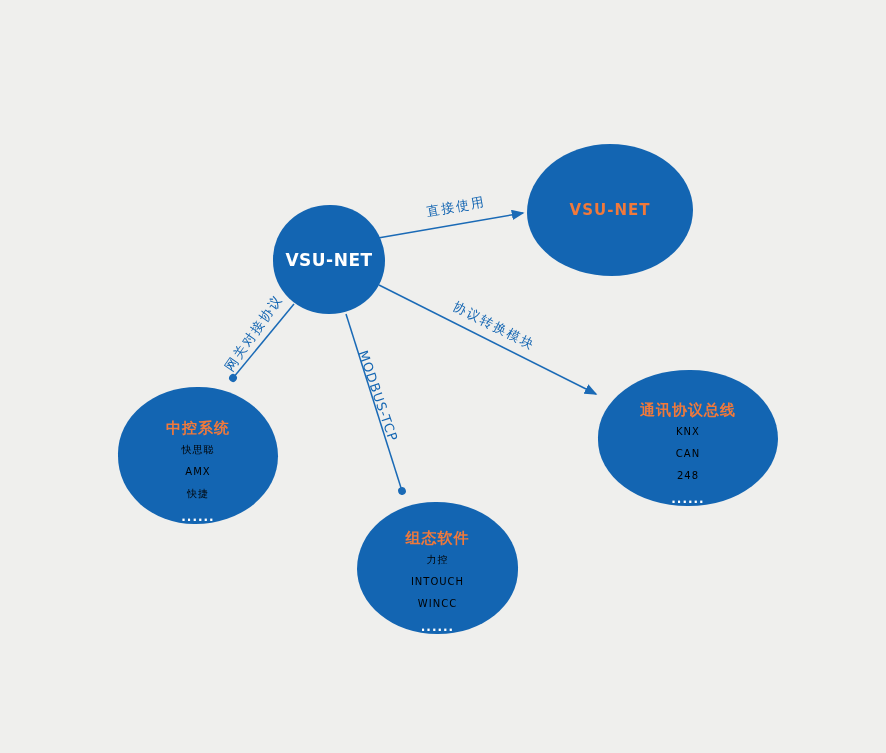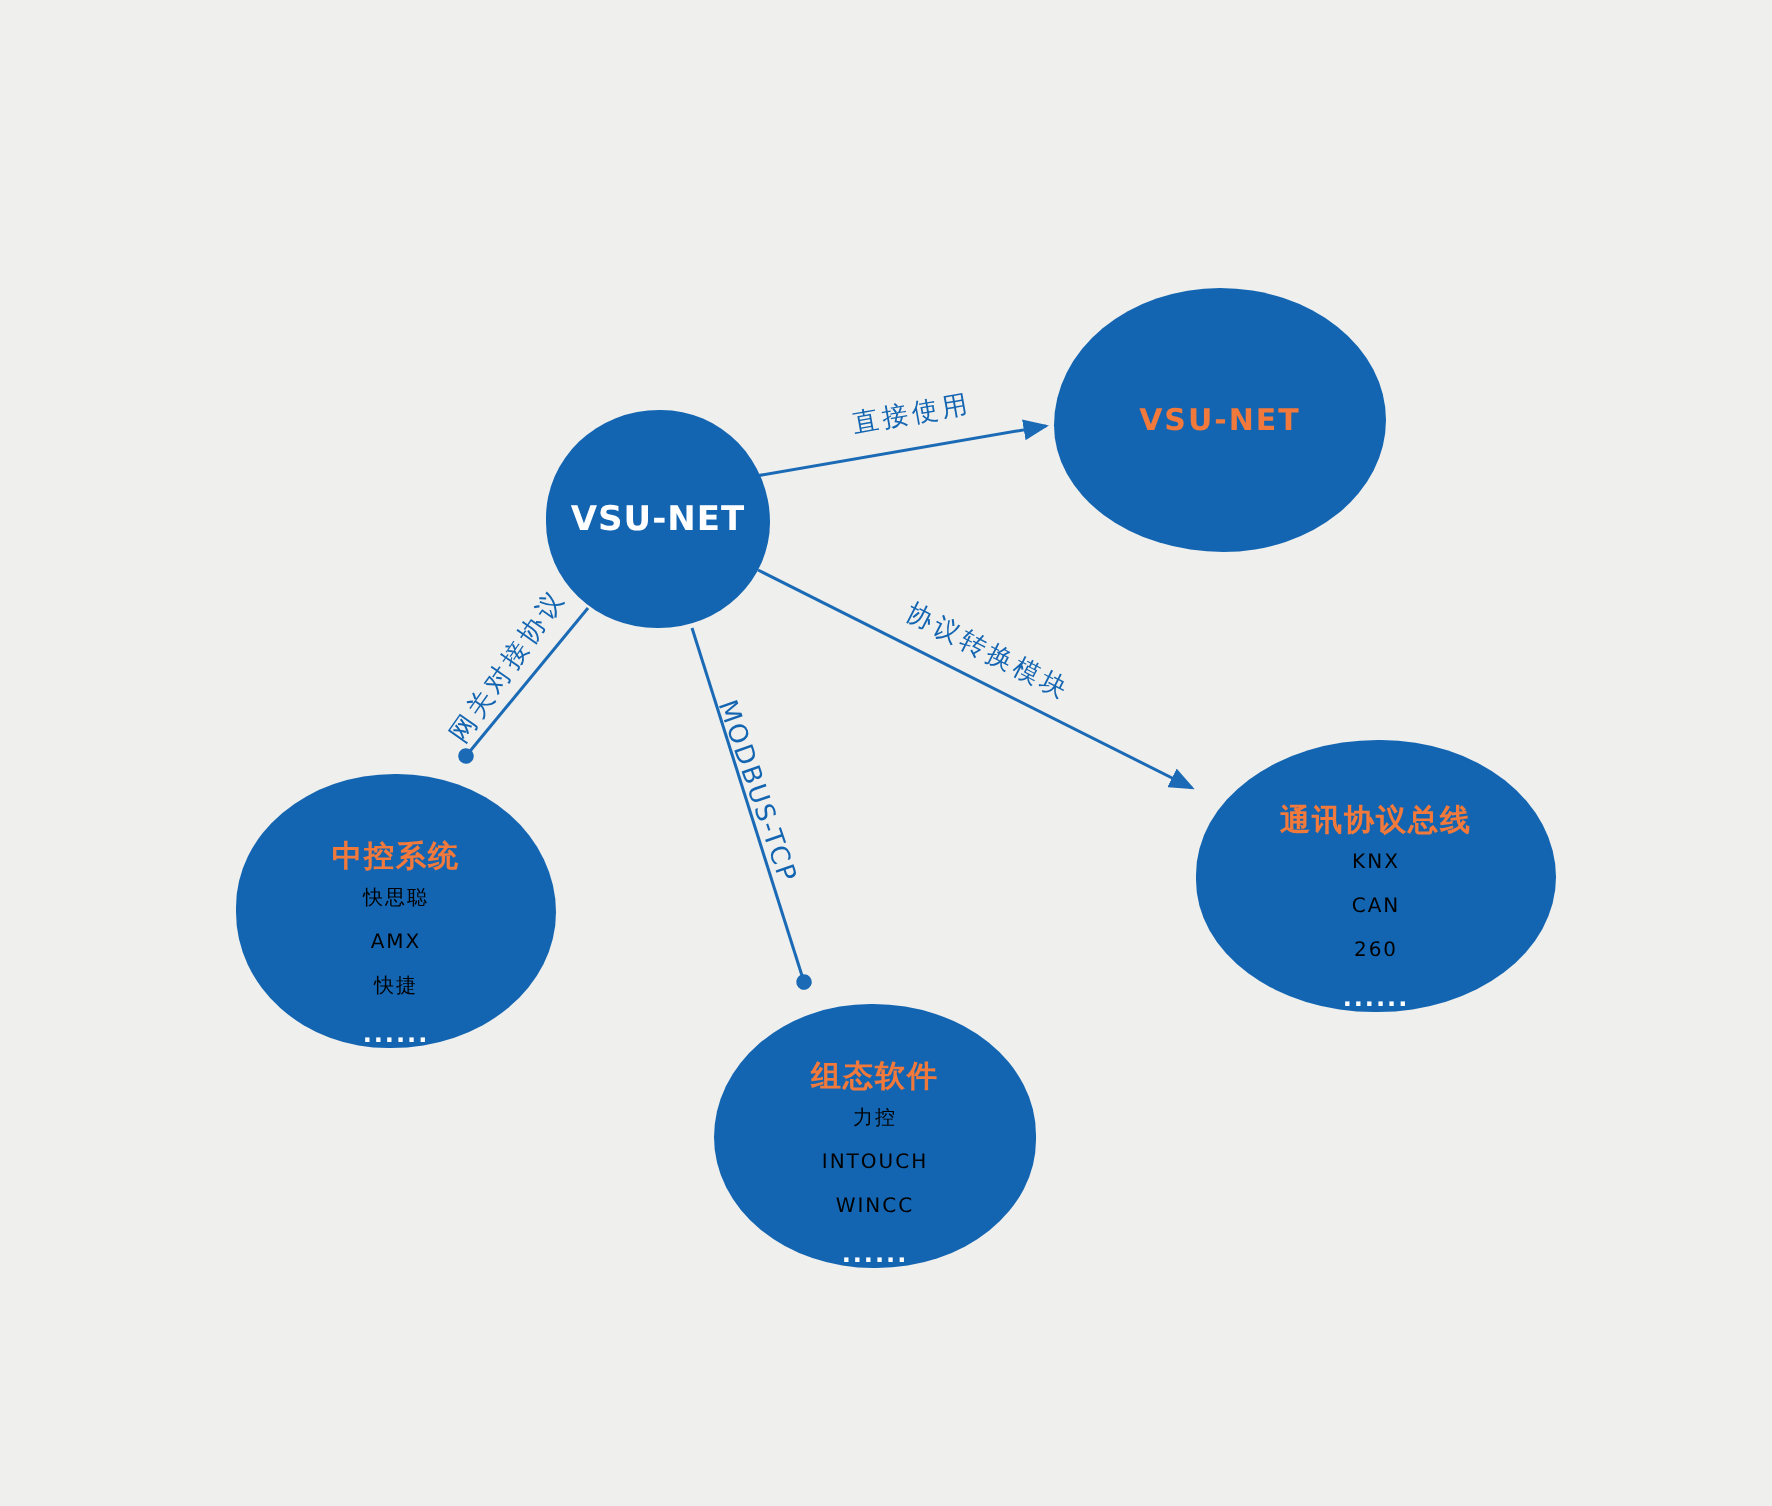--- a/index.html
+++ b/index.html
@@ -161,17 +161,17 @@
     <div class="node-item">力控</div>
     <div class="node-item">INTOUCH</div>
     <div class="node-item">WINCC</div>
     <div class="node-dots">......</div>
   </div>
 
   <div class="node node-bus">
     <div class="node-title-orange">通讯协议总线</div>
     <div class="node-item">KNX</div>
     <div class="node-item">CAN</div>
-    <div class="node-item">260</div>
+    <div class="node-item">248</div>
     <div class="node-dots">......</div>
   </div>
 
 </div>
 
 </body></html>

